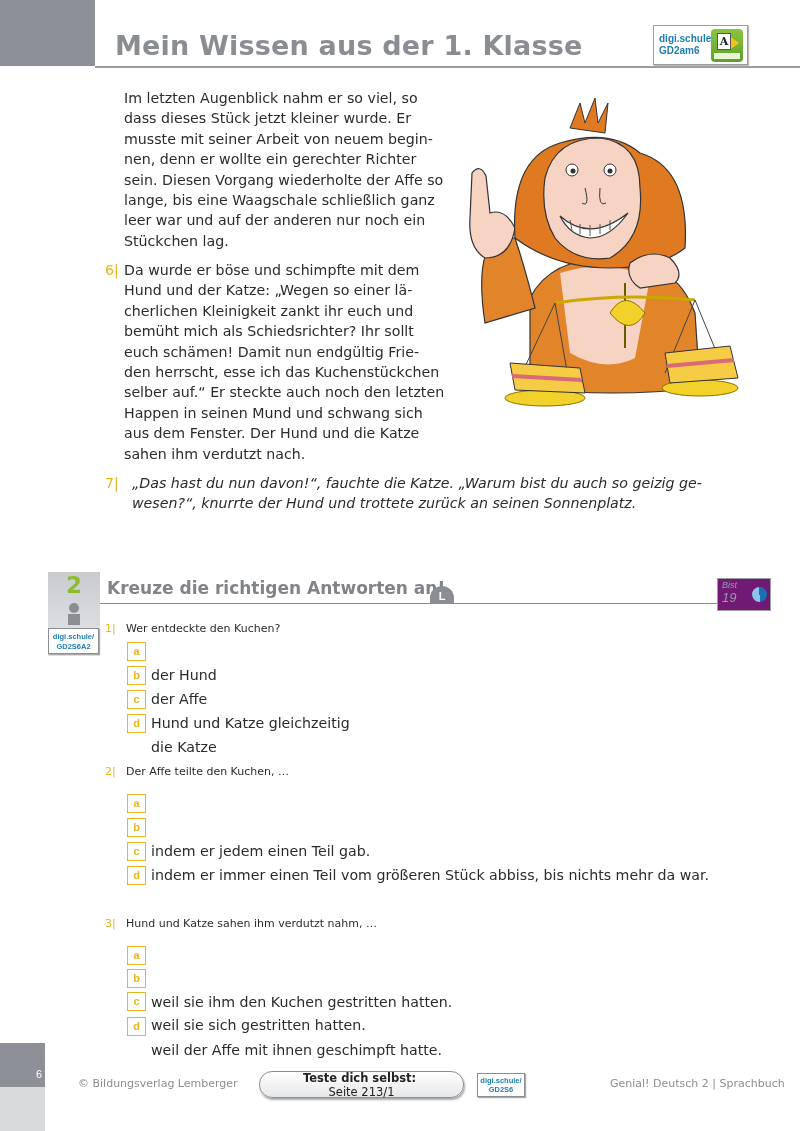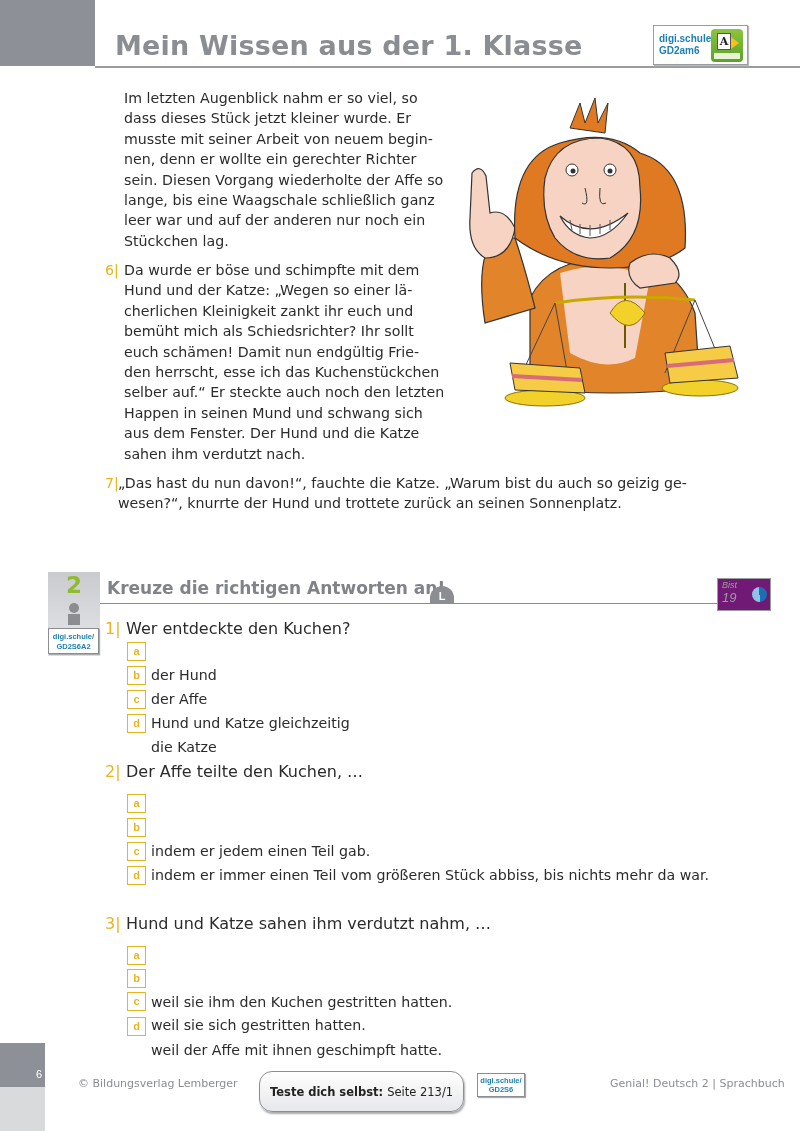--- a/index.html
+++ b/index.html
@@ -15,21 +15,21 @@
   .digi-top .app { position: absolute; right: 4px; top: 3px; width: 32px; height: 33px; border-radius: 4px; background: linear-gradient(#8dc43f, #5aa12a); }
   .digi-top .app .card { position: absolute; left: 6px; top: 4px; width: 14px; height: 17px; background: #fff; border: 1px solid #555; font: bold 11px "DejaVu Serif", serif; text-align: center; line-height: 15px; color: #222; }
   .digi-top .app .arrow { position: absolute; left: 20px; top: 8px; width: 0; height: 0; border-top: 6px solid transparent; border-bottom: 6px solid transparent; border-left: 8px solid #f3c21c; }
   .digi-top .app .band { position: absolute; left: 3px; bottom: 3px; width: 26px; height: 6px; background: #e8f4d4; }
 
   
   .story { font-family: "DejaVu Sans", sans-serif; font-size: 14.2px; line-height: 20.4px; color: #2b2b2b; }
   .para { position: absolute; white-space: pre-line; }
   .p-intro { left: 124px; top: 88px; width: 340px; }
   .p6 { left: 124px; top: 260px; width: 340px; }
-  .p7 { left: 118px; top: 473px; width: 570px; }
+  .p7 { left: 132px; top: 473px; width: 570px; font-style: italic; }
   .pnum { position: absolute; font-size: 14.2px; line-height: 20.4px; color: #e8b420; }
   .pnum .bar { color: #e8b420; }
   .n6 { left: 105px; top: 260px; }
   .n7 { left: 105px; top: 473px; }
 
   
   .illus { position: absolute; left: 460px; top: 98px; width: 300px; height: 325px; }
 
   
   .ex-box { position: absolute; left: 48px; top: 572px; width: 52px; height: 84px; background: linear-gradient(#c9cbcf, #e6e7e9); }
@@ -39,32 +39,32 @@
   .ex-digi { position: absolute; left: 48px; top: 628px; width: 51px; height: 26px; background: #fff; border: 1px solid #8a8d92; box-shadow: 1px 1px 1px #aaa; text-align: center; font: bold 7.5px/10px "Liberation Sans", sans-serif; color: #1d7fb0; padding-top: 3px; }
   .ex-title { position: absolute; left: 107px; top: 578px; font: bold 17px "DejaVu Sans", sans-serif; color: #808388; }
   .ex-rule { position: absolute; left: 100px; top: 603px; width: 617px; height: 1px; background: #8a8d92; }
   .l-badge { position: absolute; left: 430px; top: 586px; width: 24px; height: 18px; border-radius: 12px 12px 0 0; background: #8a8d92; color: #fff; font: bold 11px "Liberation Sans", sans-serif; text-align: center; line-height: 20px; }
   .bist { position: absolute; left: 717px; top: 578px; width: 54px; height: 33px; border: 1px solid #9a9ca0; background: #701a75; }
   .bist .bl { position: absolute; left: 4px; top: 1px; font: italic 9px "Liberation Sans", sans-serif; color: #9a9ca0; }
   .bist .bn { position: absolute; left: 4px; top: 11px; font: italic 13px "Liberation Sans", sans-serif; color: #9a9ca0; }
   .bist .pie { position: absolute; left: 34px; top: 8px; width: 15px; height: 15px; border-radius: 50%; background: conic-gradient(#1d6fb5 0 50%, #8fc3ea 50% 100%); }
 
   
-  .q { position: absolute; left: 105px; font-size: 16px; line-height: 20px; color: #2b2b2b; }
+  .q { position: absolute; left: 105px; font-size: 11px; line-height: 20px; color: #2b2b2b; }
   .q .qn { color: #e8b420; display: inline-block; width: 21px; }
   .opt { position: absolute; left: 127px; height: 20px; display: flex; align-items: center; cursor: pointer; }
   .opt .box { width: 19px; height: 19px; border: 1.5px solid #e8b420; color: #e8b420; font: bold 11px "Liberation Sans", sans-serif; display: flex; align-items: center; justify-content: center; margin-right: 5px; background: #fff; }
   .opt .txt { font-size: 14.2px; color: #2b2b2b; margin-top: 47px; }
 
   
   .ft-gray { position: absolute; left: 0; top: 1043px; width: 45px; height: 88px; background: #d9dadc; }
   .ft-dark { position: absolute; left: 0; top: 1043px; width: 45px; height: 44px; background: #8d9096; }
   .ft-page { position: absolute; left: 0; top: 1068px; width: 42px; text-align: right; font: 11px "Liberation Sans", sans-serif; color: #fff; }
   .ft-copy { position: absolute; left: 78px; top: 1077px; font: 11px "DejaVu Sans", sans-serif; color: #8a8d92; }
-  .ft-test { position: absolute; left: 259px; top: 1071px; width: 205px; height: 41px; border-radius: 13px; border: 1px solid #8a8d92; background: linear-gradient(#ffffff, #e6e7e9); box-shadow: 1px 2px 2px #aaa; font: 11.5px "DejaVu Sans", sans-serif; color: #222; display: flex; align-items: center; justify-content: center; }
+  .ft-test { position: absolute; left: 259px; top: 1071px; width: 205px; height: 27px; border-radius: 13px; border: 1px solid #8a8d92; background: linear-gradient(#ffffff, #e6e7e9); box-shadow: 1px 2px 2px #aaa; font: 11.5px "DejaVu Sans", sans-serif; color: #222; display: flex; align-items: center; justify-content: center; flex-direction: column; }
   .ft-test b { margin-right: 4px; }
   .ft-digi { position: absolute; left: 477px; top: 1073px; width: 48px; height: 24px; border: 1px solid #8a8d92; background: #fff; box-shadow: 1px 1px 1px #aaa; text-align: center; font: bold 7.5px/9px "Liberation Sans", sans-serif; color: #1d7fb0; padding-top: 2px; }
   .ft-book { position: absolute; left: 590px; top: 1077px; font: 11px "DejaVu Sans", sans-serif; color: #8a8d92; margin-left: 20px; }
 </style>
 </head>
 <body>
 
 <div class="hdr-block"></div>
 <div class="hdr-rule"></div>
 <h1 class="page-title">Mein Wissen aus der 1. Klasse</h1>

